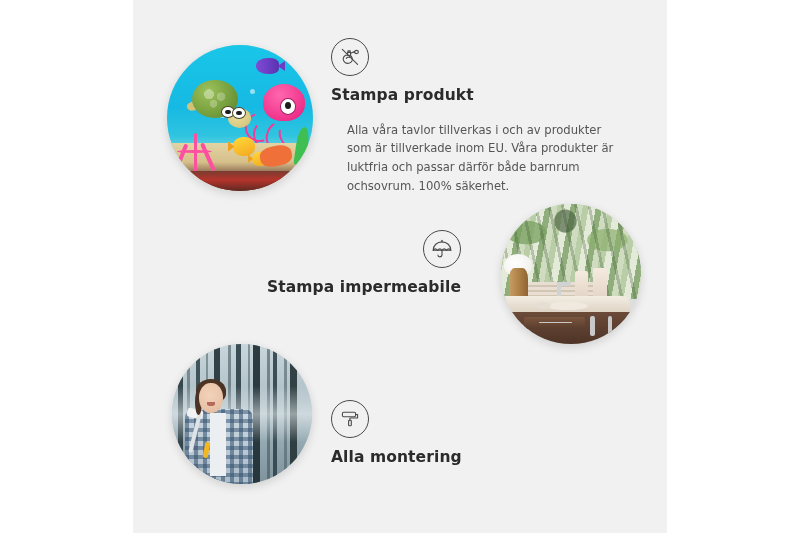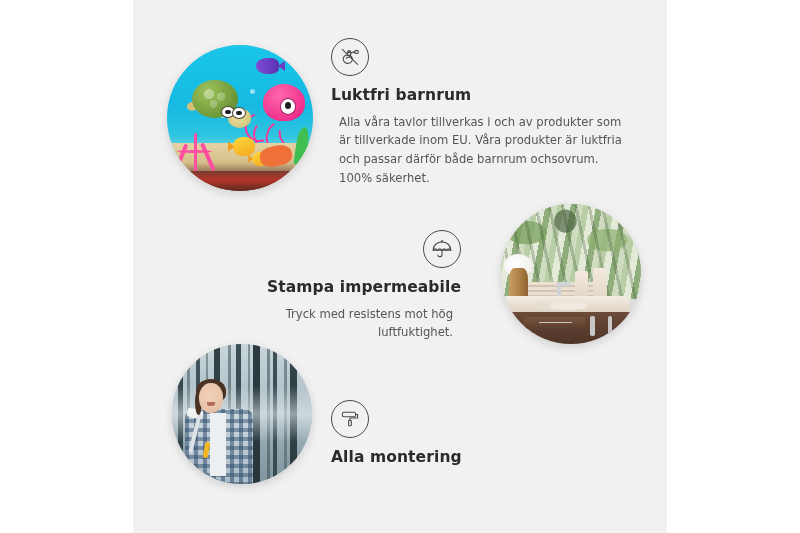--- a/index.html
+++ b/index.html
@@ -158,21 +158,21 @@
   .feature{position:absolute;}
   .icon-circle{
     width:38px;height:38px;border-radius:50%;border:1.6px solid #4a4a4a;
     display:flex;align-items:center;justify-content:center;box-sizing:border-box;
   }
   .feat-title{
     font-size:15.5px;font-weight:bold;color:#2b2b2b;letter-spacing:.1px;
     margin:10px 0 5px 0;line-height:1.2;
   }
   .feat-desc{
-    font-size:11.6px;color:#555555;line-height:1.62;margin:8px;
+    font-size:11.6px;color:#555555;line-height:1.62;margin:16px;
   }
 
   .f1{left:331px;top:38px;width:300px;text-align:left;}
   .f2{left:218px;top:230px;width:243px;text-align:right;}
   .f2 .icon-wrap{display:flex;justify-content:flex-end;}
   .f3{left:331px;top:400px;width:260px;text-align:left;}
 </style>
 </head>
 <body>
 
@@ -273,42 +273,41 @@
             <path d="M11.0 8.4 L11.0 6.9 L13.2 6.9 L13.2 8.4"></path>
             <path d="M13.6 9.3 L16.4 8.0"></path>
             <path d="M16.4 8.0 L18.3 8.0"></path>
             <ellipse cx="19.4" cy="8.0" rx="2.0" ry="1.6"></ellipse>
             <path d="M9.3 14.4 C9.9 13.3 11.3 12.9 12.4 13.5"></path>
             <line x1="5.3" y1="5.4" x2="20.6" y2="20.3"></line>
           </g>
         </svg>
       </div>
     </div>
-    <div class="feat-title">Luktfri barnrum</div>
+    <div class="feat-title">Stampa produkt</div>
     <p class="feat-desc">Alla våra tavlor tillverkas i och av produkter som är tillverkade inom EU. Våra produkter är luktfria och passar därför både barnrum ochsovrum. 100% säkerhet.</p>
   </div>
 
   <div class="feature f2">
     <div class="icon-wrap">
       <div class="icon-circle">
         <svg width="26" height="26" viewBox="0 0 26 26" aria-hidden="true">
           <g fill="none" stroke="#4a4a4a" stroke-width="1.1" stroke-linecap="round" stroke-linejoin="round">
             <path d="M4.2 14.3 C4.2 9.4 8.1 5.9 13 5.9 C17.9 5.9 21.8 9.4 21.8 14.3 Z"></path>
             <path d="M4.2 14.3 C5.6 12.4 7.1 12.4 8.6 14.3"></path>
             <path d="M8.6 14.3 C10.0 12.4 11.6 12.4 13 14.3"></path>
             <path d="M13 14.3 C14.4 12.4 16.0 12.4 17.4 14.3"></path>
             <path d="M17.4 14.3 C18.8 12.4 20.4 12.4 21.8 14.3"></path>
             <line x1="13" y1="5.9" x2="13" y2="4.3"></line>
             <path d="M13 14.3 L13 18.6 C13 20.0 12.0 20.9 10.8 20.9 C9.7 20.9 8.9 20.1 8.9 19.1"></path>
           </g>
         </svg>
       </div>
     </div>
     <div class="feat-title">Stampa impermeabile</div>
-    <p class="feat-desc">Tryck med resistens mot hög luftfuktighet.</p>
   </div>
 
   <div class="feature f3">
     <div class="icon-wrap">
       <div class="icon-circle">
         <svg width="26" height="26" viewBox="0 0 26 26" aria-hidden="true">
           <g fill="none" stroke="#4a4a4a" stroke-width="1.1" stroke-linecap="round" stroke-linejoin="round">
             <rect x="5.4" y="6.2" width="13.2" height="4.6" rx="1.2"></rect>
             <path d="M18.6 8.5 L20.6 8.5 L20.6 12.0 L12.9 12.0 L12.9 14.2"></path>
             <rect x="11.6" y="14.2" width="2.7" height="5.6" rx="0.8"></rect>

